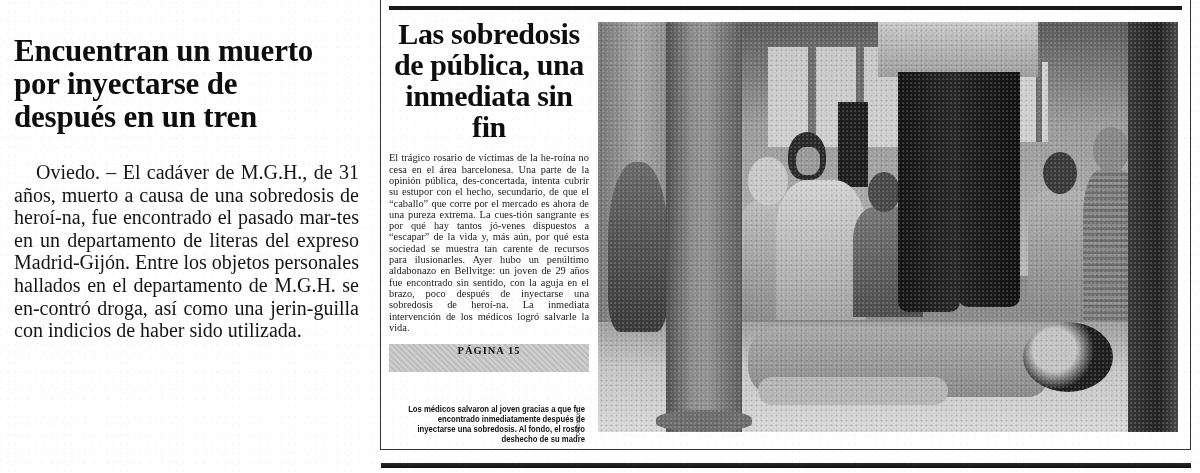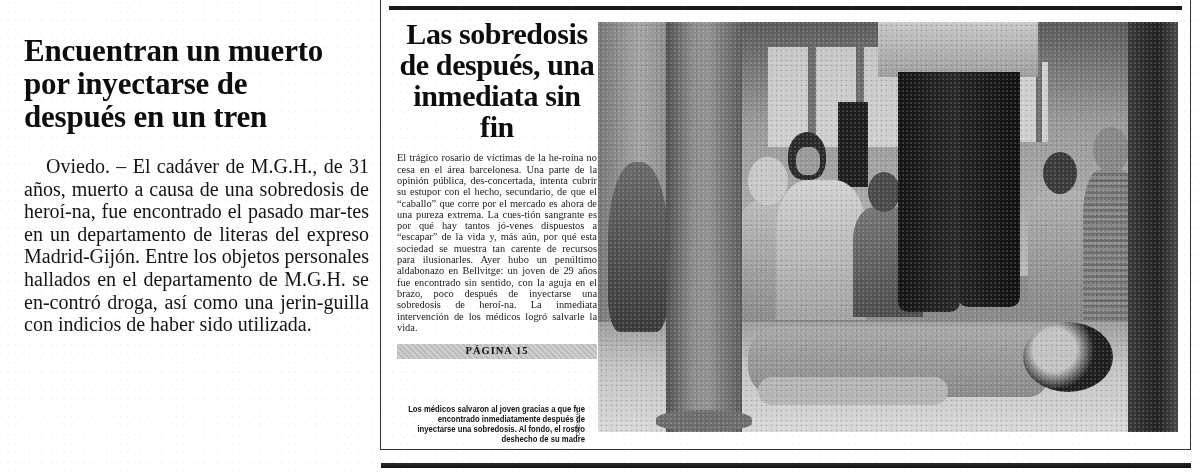--- a/index.html
+++ b/index.html
@@ -21,35 +21,35 @@
       background-image:
         radial-gradient(circle at 20% 30%, rgba(0,0,0,0.05) 0.6px, transparent 1px),
         radial-gradient(circle at 70% 60%, rgba(0,0,0,0.04) 0.6px, transparent 1px);
       background-size: 7px 9px, 11px 13px;
       pointer-events: none;
     }
 
     
     .left-article {
       position: absolute;
-      left: 24px;
+      left: 14px;
       top: 34px;
       width: 345px;
     }
     .left-headline {
       margin: 0;
       font-family: "Liberation Serif", serif;
       font-weight: bold;
       font-size: 31px;
       line-height: 33px;
       letter-spacing: -0.2px;
       color: #0d0d0d;
     }
     .left-body {
-      margin-top: 22px;
+      margin-top: 28px;
       font-size: 20px;
       line-height: 22.6px;
       text-align: justify;
       hyphens: manual;
       color: #151515;
     }
     .left-body .indent { display: inline-block; width: 22px; }
 
     
     .feature-box {
@@ -64,21 +64,21 @@
     }
     .top-rule {
       position: absolute;
       left: 8px; right: 8px;
       top: 8px;
       height: 4px;
       background: #1a1a1a;
     }
     .feature-text {
       position: absolute;
-      left: 16px;
+      left: 8px;
       top: 20px;
       width: 200px;
     }
     .feature-headline {
       margin: 0;
       font-family: "Liberation Serif", serif;
       font-weight: bold;
       font-size: 30px;
       line-height: 31px;
       text-align: center;
@@ -86,21 +86,21 @@
       color: #0d0d0d;
     }
     .feature-summary {
       font-size: 10.4px;
       line-height: 11.3px;
       text-align: justify;
       color: #1a1a1a;
     }
     .page-ref {
       margin-top: 8px;
-      height: 15px;
+      height: 28px;
       background: repeating-linear-gradient(45deg, #bdbdbd 0 2px, #cfcfcf 2px 4px);
       text-align: center;
       font-weight: bold;
       font-size: 10.5px;
       line-height: 14px;
       letter-spacing: 1px;
       color: #111;
     }
     .photo-caption {
       position: absolute;
@@ -241,21 +241,21 @@
   </h1>
   <p class="left-body"><span class="indent"></span><span>Oviedo. –</span> <span>El cadáver de M.G.H., de 31 años, muerto a causa de una sobredosis de heroí-na, fue encontrado el pasado mar-tes en un departamento de literas del expreso Madrid-Gijón. Entre los objetos personales hallados en el departamento de M.G.H. se en-contró droga, así como una jerin-guilla con indicios de haber sido utilizada.</span></p>
 </article>
 
 <section class="feature-box">
   <div class="top-rule"></div>
 
   <div class="feature-text">
     <h2 class="feature-headline">
       <span>Las sobredosis</span><br>
-      <span>de después, una</span><br>
+      <span>de pública, una</span><br>
       <span>inmediata sin fin</span>
     </h2>
     <p class="feature-summary">El trágico rosario de víctimas de la he-roína no cesa en el área barcelonesa. Una parte de la opinión pública, des-concertada, intenta cubrir su estupor con el hecho, secundario, de que el “caballo” que corre por el mercado es ahora de una pureza extrema. La cues-tión sangrante es por qué hay tantos jó-venes dispuestos a “escapar” de la vida y, más aún, por qué esta sociedad se muestra tan carente de recursos para ilusionarles. Ayer hubo un penúltimo aldabonazo en Bellvitge: un joven de 29 años fue encontrado sin sentido, con la aguja en el brazo, poco después de inyectarse una sobredosis de heroí-na. La inmediata intervención de los médicos logró salvarle la vida.</p>
     <div class="page-ref">PÁGINA 15</div>
   </div>
 
   <p class="photo-caption">Los médicos salvaron al joven gracias a que fue encontrado inmediatamente después de inyectarse una sobredosis. Al fondo, el rostro deshecho de su madre</p>
   <span class="photo-credit">CARRERO</span>
 
   <div class="photo" title="Black-and-white photo: young man lying unconscious on the ground beside a stone pillar, a police officer standing over him, onlookers including his distressed mother in the background">

